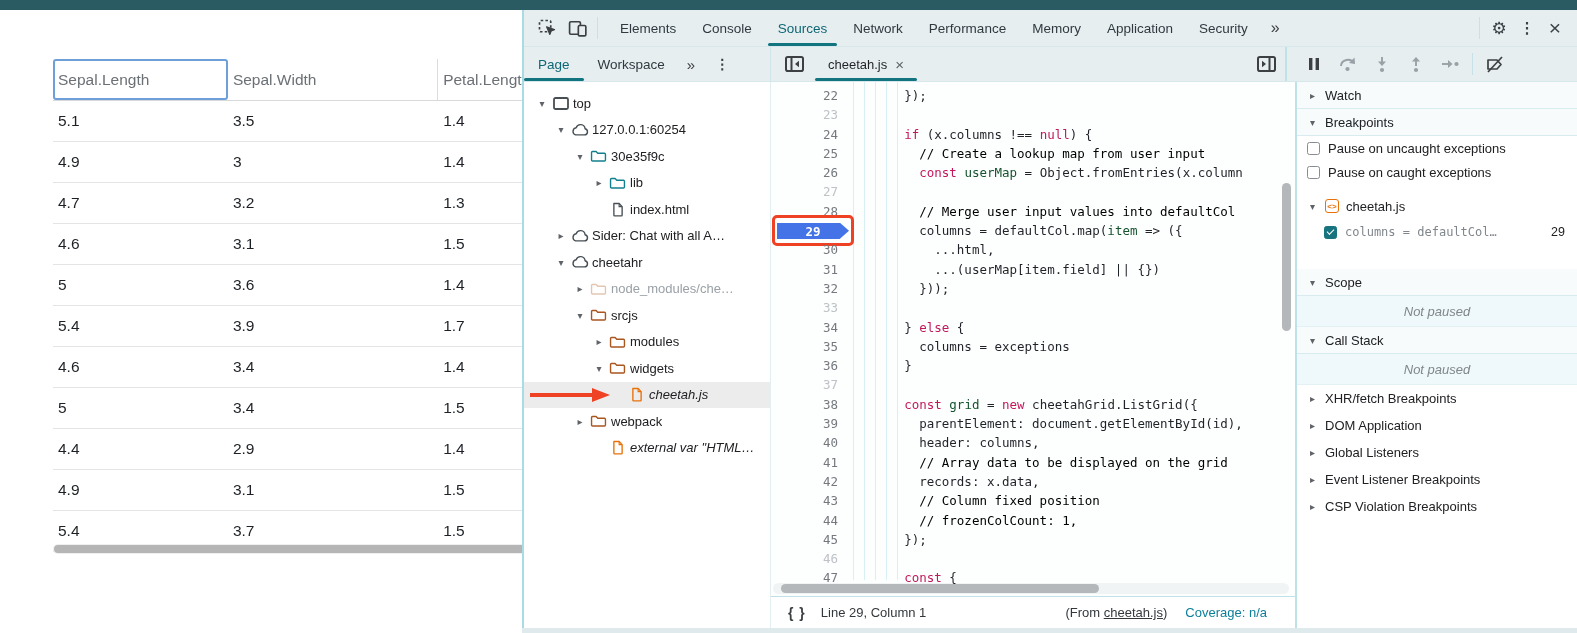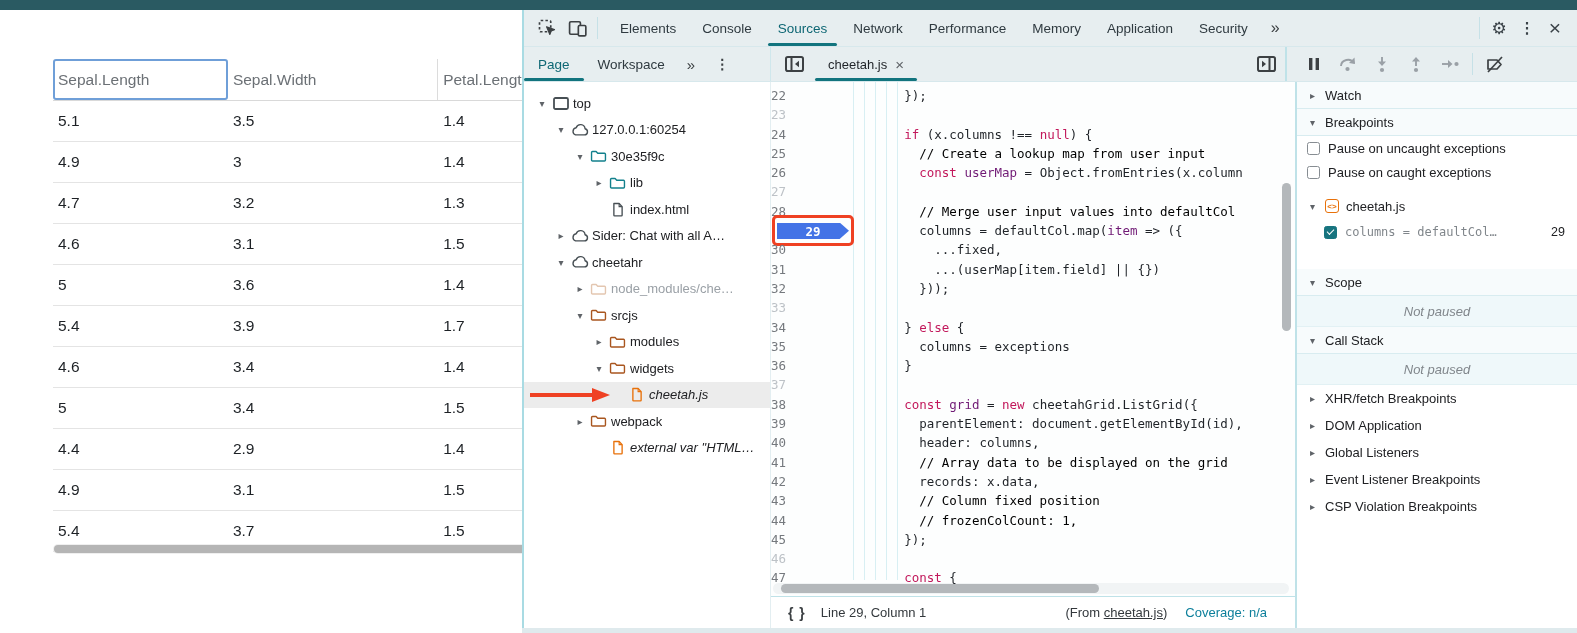--- a/index.html
+++ b/index.html
@@ -83,24 +83,24 @@
   .tone-gray{color:#474f54;} .tone-teal{color:#12808c;} .tone-orange{color:#a9561f;}
   .tone-faded{color:#e3c6b0;} .tone-bright{color:#e8710a;}
   .annot-arrow{position:absolute;left:4px;pointer-events:none;}
 
   
   .editor{flex:1;display:flex;flex-direction:column;min-width:0;border-left:1px solid #e3eef1;}
   .code{flex:1;position:relative;padding-top:4px;overflow:hidden;background:#fdfefe;}
   .guide{position:absolute;top:0;bottom:16px;width:1px;background:#d8eff3;}
   .cl{display:flex;height:19.3px;line-height:19.3px;position:relative;
       font-family:"DejaVu Sans Mono",monospace;font-size:12.5px;}
-  .ln{width:76px;flex:none;padding-right:9px;color:#75797e;box-sizing:border-box;}
+  .ln{width:76px;flex:none;text-align:right;padding-right:9px;color:#75797e;box-sizing:border-box;}
   .ln.dim{color:#bdc2c7;}
   .ct{white-space:pre;color:#1f2328;padding-left:12px;}
-  .tk-k{color:#c2185b;} .tk-d{color:#701a75;} .tk-c{color:#000000;}
+  .tk-k{color:#c2185b;} .tk-d{color:#14532d;} .tk-c{color:#000000;}
   .bptag{position:absolute;left:6px;top:1.5px;width:72px;height:16.5px;background:#4373e6;
          clip-path:polygon(0 0,87% 0,100% 50%,87% 100%,0 100%);color:#fff;font-weight:bold;
          text-align:center;line-height:17px;font-size:12.5px;}
   .annot-box{position:absolute;left:1px;top:-6.5px;width:82px;height:31px;border:3.5px solid #ef4123;
              border-radius:5px;pointer-events:none;box-sizing:border-box;}
   .vscroll{position:absolute;right:4px;top:101px;width:9px;height:148px;background:#b4b8bb;border-radius:5px;}
   .hscroll-track{position:absolute;left:2px;right:6px;bottom:2px;height:11px;background:#f1f4f5;border-radius:6px;}
   .hscroll-thumb{position:absolute;left:8px;top:1px;width:318px;height:9px;background:#b4b8bb;border-radius:5px;}
 
   
@@ -497,21 +497,21 @@
               <span class="ct"><span class="tk-c">        // Merge user input values into defaultCol</span></span>
             </div>
             <div class="cl">
               <span class="bptag">29</span>
               <span class="annot-box"></span>
               <span class="ln"></span>
               <span class="ct"><span>        columns = defaultCol.map(</span><span class="tk-d">item</span><span> =&gt; ({</span></span>
             </div>
             <div class="cl">
               <span class="ln">30</span>
-              <span class="ct"><span>          ...fixed,</span></span>
+              <span class="ct"><span>          ...html,</span></span>
             </div>
             <div class="cl">
               <span class="ln">31</span>
               <span class="ct"><span>          ...(userMap[item.field] || {})</span></span>
             </div>
             <div class="cl">
               <span class="ln">32</span>
               <span class="ct"><span>        }));</span></span>
             </div>
             <div class="cl">

